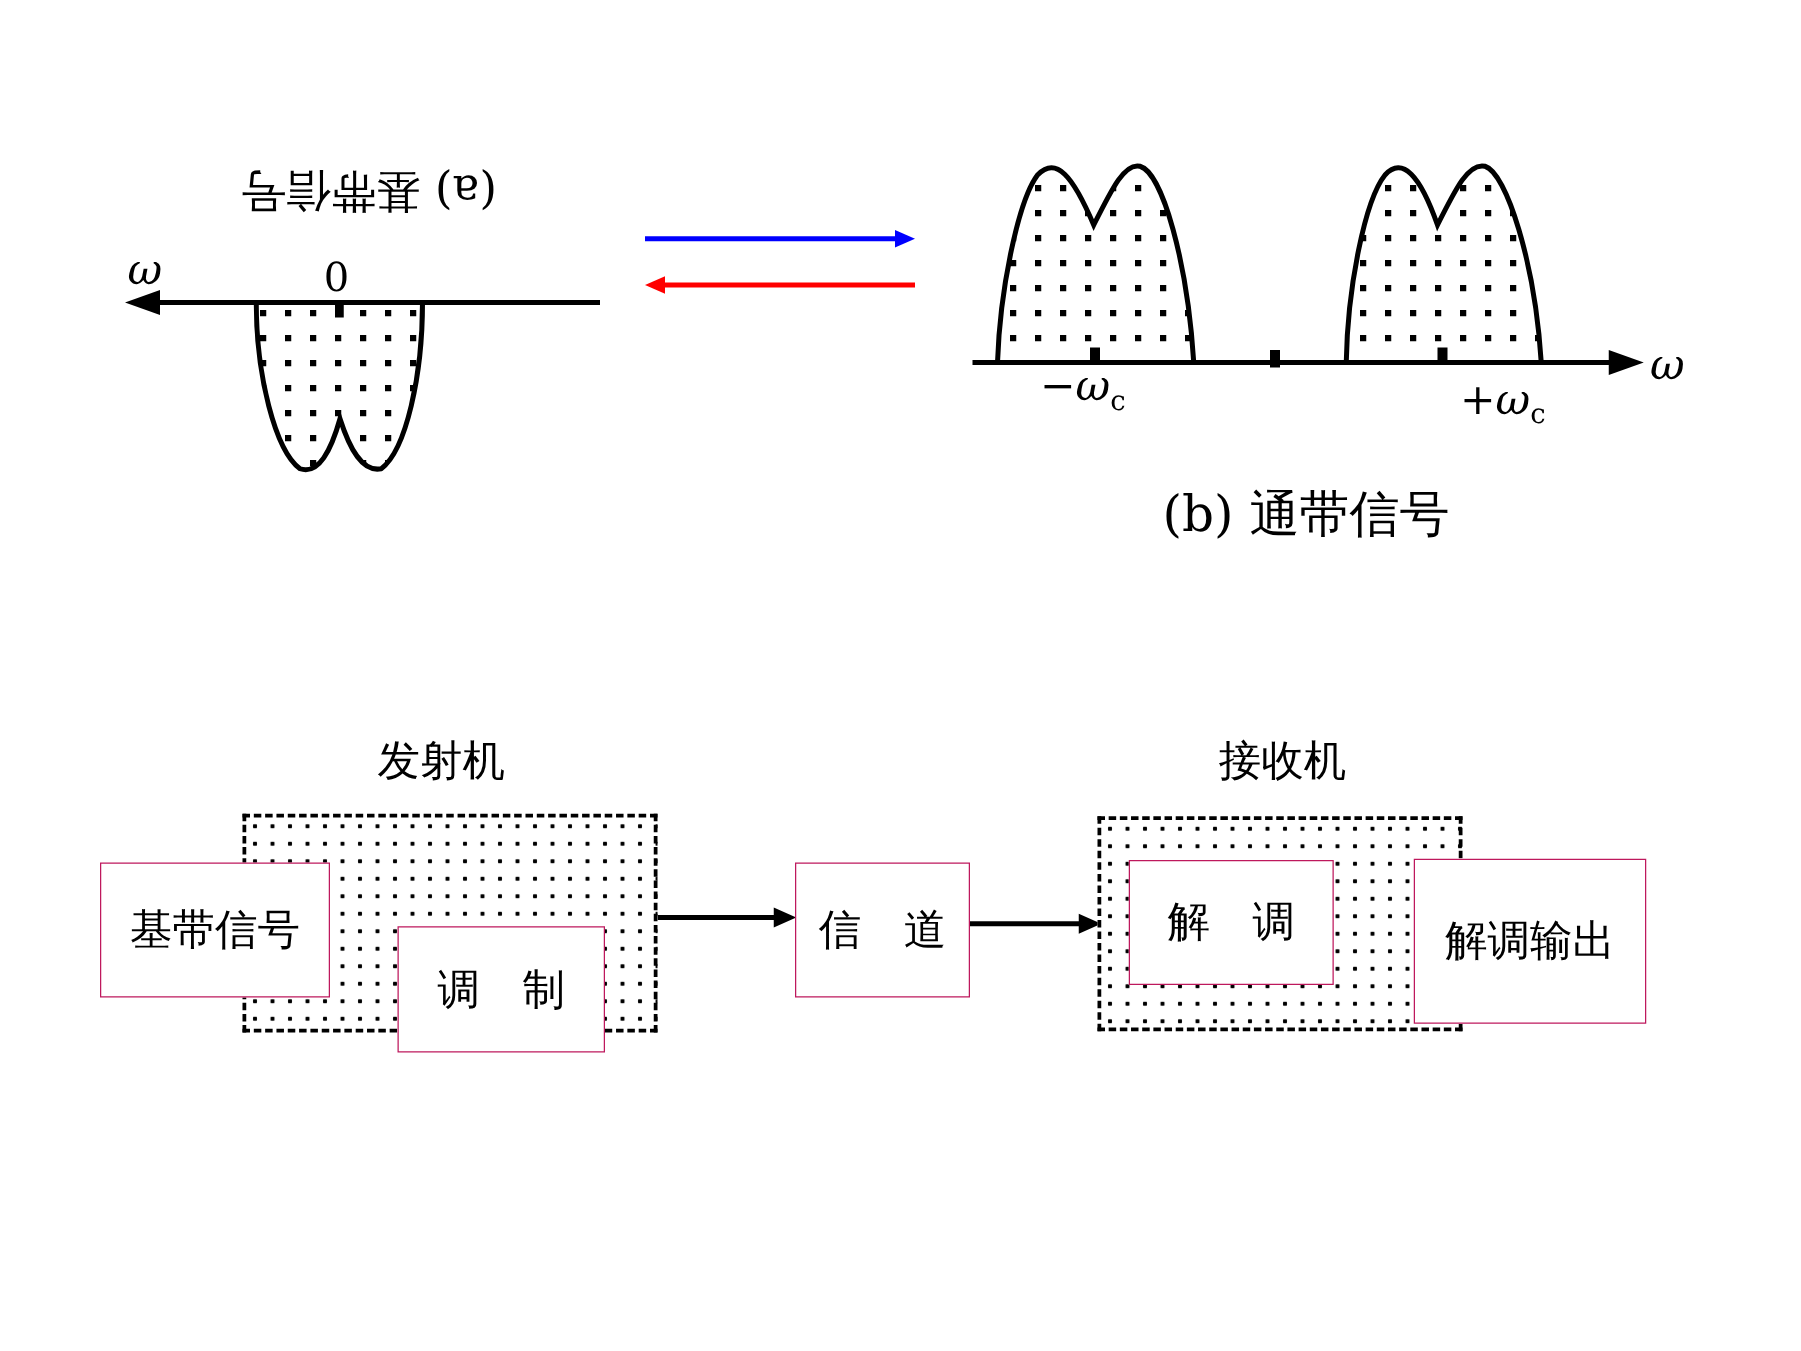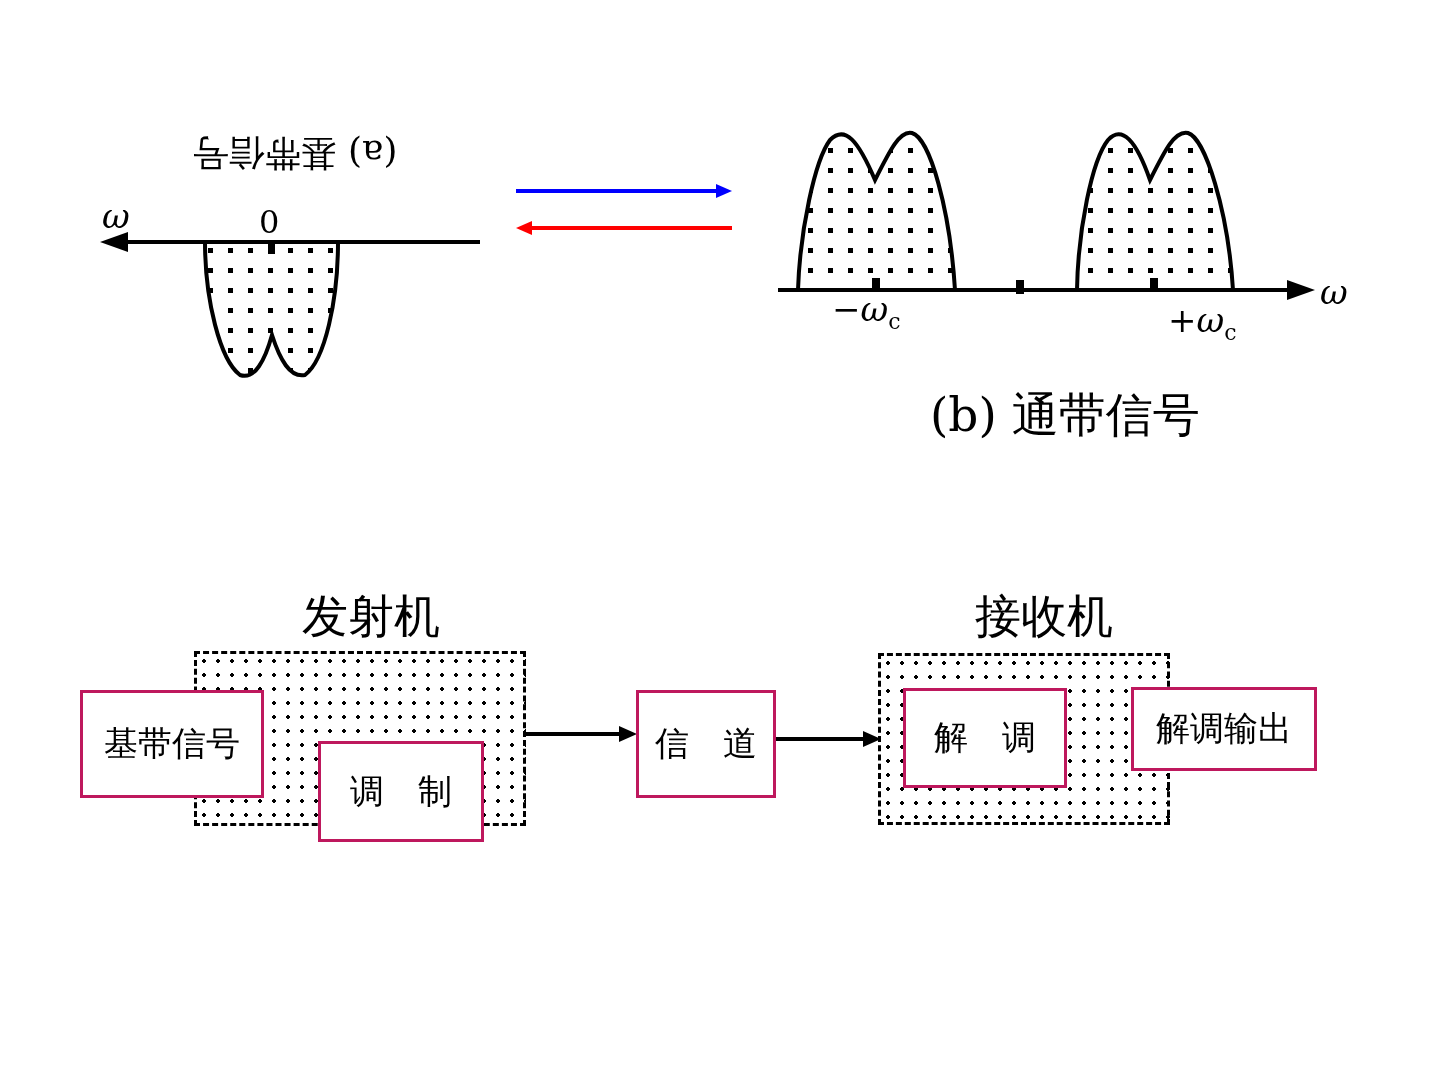--- a/index.html
+++ b/index.html
@@ -2,30 +2,30 @@
 <html><head>
 <meta charset="utf-8">
 <style>
   html, body { margin:0; padding:0; background:#ffffff; }
   body { width:1441px; height:1081px; position:relative; overflow:hidden;
          font-family:"DejaVu Serif", serif; color:#000; }
   svg.layer { position:absolute; left:0; top:0; }
   .cap-a { position:absolute; left:180px; top:128px; width:230px; text-align:center;
            font-size:36px; transform:rotate(180deg); white-space:nowrap;
            font-family:"DejaVu Serif", serif; }
-  .cap-b { position:absolute; left:930px; top:384px; font-size:47px; white-space:nowrap;
+  .cap-b { position:absolute; left:930px; top:384px; font-size:40px; white-space:nowrap;
            font-family:"DejaVu Serif", serif; }
   .lbl { position:absolute; white-space:nowrap; font-family:"DejaVu Serif", serif; }
   .omega { font-style:italic; font-size:34px; }
   .zero { font-size:32px; }
   .wc { font-size:34px; }
   .wc sub { font-size:22px; font-style:normal; }
   .wc i { font-style:italic; }
-  .sect { position:absolute; font-size:46px; font-family:Liberation Serif, serif; white-space:nowrap; }
-  .box { position:absolute; background:#fff; border:3px solid #be185d; box-sizing:border-box;
+  .sect { position:absolute; font-size:34px; font-family:Liberation Serif, serif; white-space:nowrap; }
+  .box { position:absolute; background:#fff; border:1px solid #be185d; box-sizing:border-box;
          display:flex; align-items:center; justify-content:center;
          font-family:"DejaVu Sans", sans-serif; font-size:34px; white-space:pre; }
   .stipple { position:absolute; box-sizing:border-box; border:3px dashed #000;
              background-color:#fff;
              background-image: radial-gradient(circle, #000 1.6px, transparent 2px);
              background-size:14px 14px; }
 </style>
 </head>
 <body>
 
@@ -87,13 +87,13 @@
 <div class="sect" style="left:302px; top:586px;">发射机</div>
 <div class="sect" style="left:975px; top:586px;">接收机</div>
 
 <div class="stipple" style="left:194px; top:651px; width:332px; height:175px;"></div>
 <div class="stipple" style="left:878px; top:653px; width:292px; height:172px;"></div>
 
 <div class="box" style="left:80px; top:690px; width:184px; height:108px;">基带信号</div>
 <div class="box" style="left:318px; top:693px; width:166px; height:101px;margin-top:48px;">调　制</div>
 <div class="box" style="left:636px; top:690px; width:140px; height:108px;">信　道</div>
 <div class="box" style="left:903px; top:688px; width:164px; height:100px;text-align:center;">解　调</div>
-<div class="box" style="left:1131px; top:687px; width:186px; height:84px;">解调输出</div>
+<div class="box" style="left:1131px; top:687px; width:186px; height:132px;">解调输出</div>
 
 </body></html>

